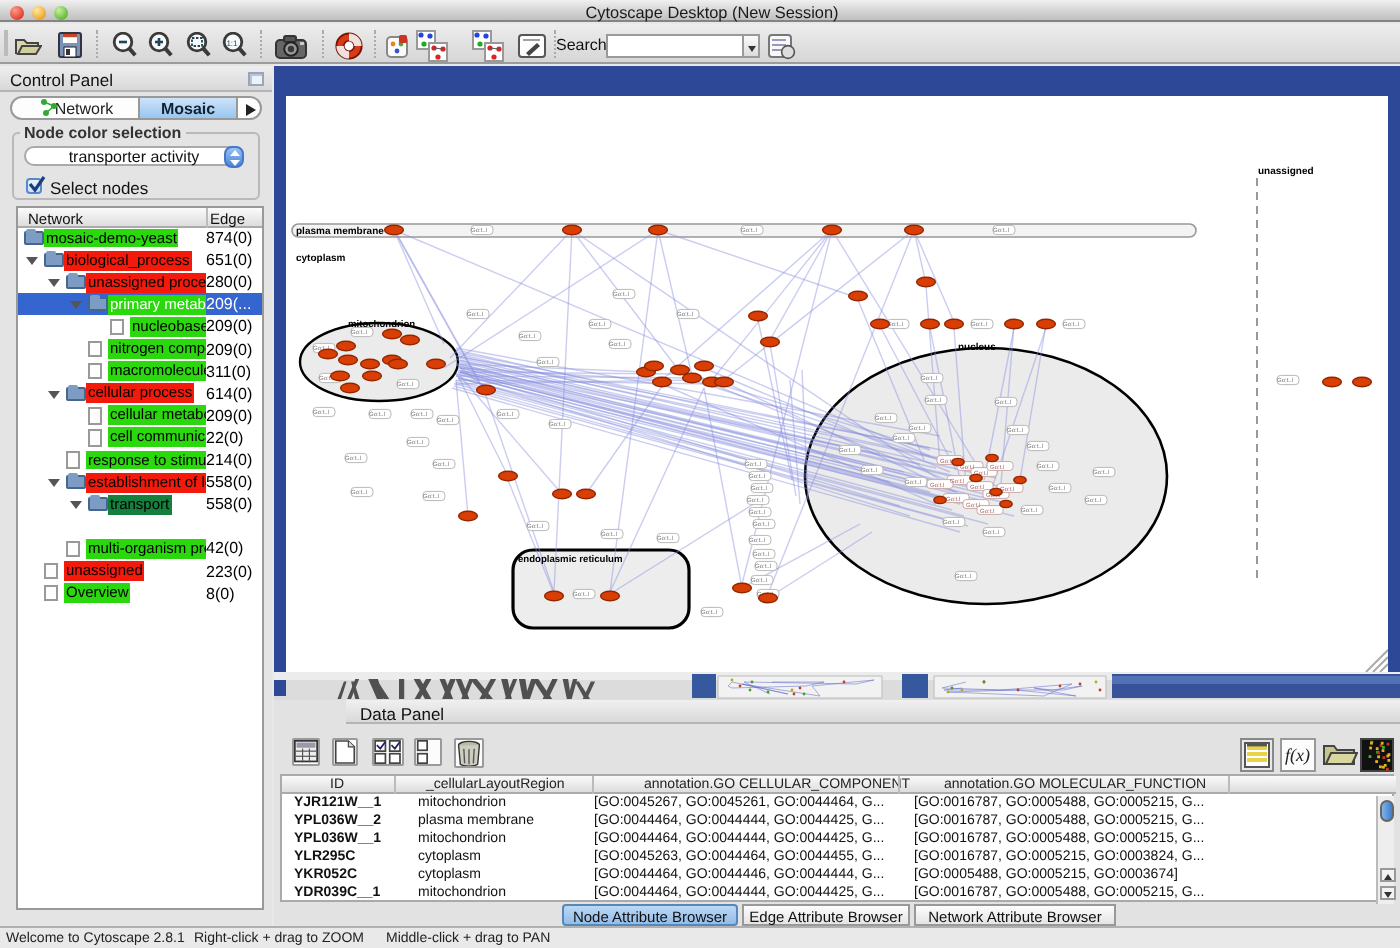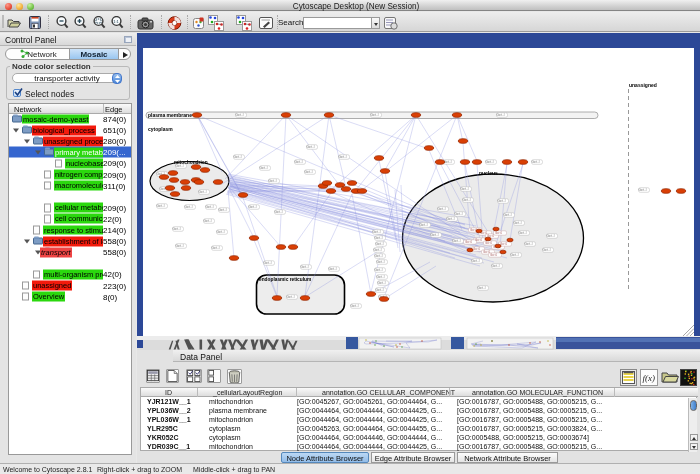--- a/index.html
+++ b/index.html
@@ -266,20 +266,26 @@
 <div class="trow" style="top:169.0px;">
               <span class="doc" style="left:35px"></span>
               <span class="tlab" style="left:45px;max-width:49px;background:#2bd80e;">nitrogen compo</span>
               <span class="tnum" style="color:#000">209(0)</span>
             </div>
 <div class="trow" style="top:180.1px;">
               <span class="doc" style="left:35px"></span>
               <span class="tlab" style="left:45px;max-width:49px;background:#2bd80e;">macromolecule</span>
               <span class="tnum" style="color:#000">311(0)</span>
             </div>
+<div class="trow" style="top:191.2px;">
+              <span class="arr" style="left:14.5px"></span>
+              <span class="fold" style="left:24px"></span>
+              <span class="tlab" style="left:34px;max-width:60px;background:#f31a0c;">cellular process</span>
+              <span class="tnum" style="color:#000">614(0)</span>
+            </div>
 <div class="trow" style="top:202.3px;">
               <span class="doc" style="left:35px"></span>
               <span class="tlab" style="left:45px;max-width:49px;background:#2bd80e;">cellular metabo</span>
               <span class="tnum" style="color:#000">209(0)</span>
             </div>
 <div class="trow" style="top:213.4px;">
               <span class="doc" style="left:35px"></span>
               <span class="tlab" style="left:45px;max-width:49px;background:#2bd80e;">cell communicat</span>
               <span class="tnum" style="color:#000">22(0)</span>
             </div>
@@ -290,21 +296,21 @@
             </div>
 <div class="trow" style="top:235.6px;">
               <span class="arr" style="left:14.5px"></span>
               <span class="fold" style="left:24px"></span>
               <span class="tlab" style="left:34px;max-width:60px;background:#f31a0c;">establishment of lo</span>
               <span class="tnum" style="color:#000">558(0)</span>
             </div>
 <div class="trow" style="top:246.7px;">
               <span class="arr" style="left:25.5px"></span>
               <span class="fold" style="left:35px"></span>
-              <span class="tlab" style="left:31px;max-width:49px;background:#ef4444;font-style:italic;">transport</span>
+              <span class="tlab" style="left:45px;max-width:49px;background:#15803d;">transport</span>
               <span class="tnum" style="color:#000">558(0)</span>
             </div>
 <div class="trow" style="top:268.9px;">
               <span class="doc" style="left:24px"></span>
               <span class="tlab" style="left:34px;max-width:60px;background:#2bd80e;">multi-organism pre</span>
               <span class="tnum" style="color:#000">42(0)</span>
             </div>
 <div class="trow" style="top:280.0px;">
               <span class="doc" style="left:13px"></span>
               <span class="tlab" style="left:23px;max-width:71px;background:#f31a0c;">unassigned</span>

